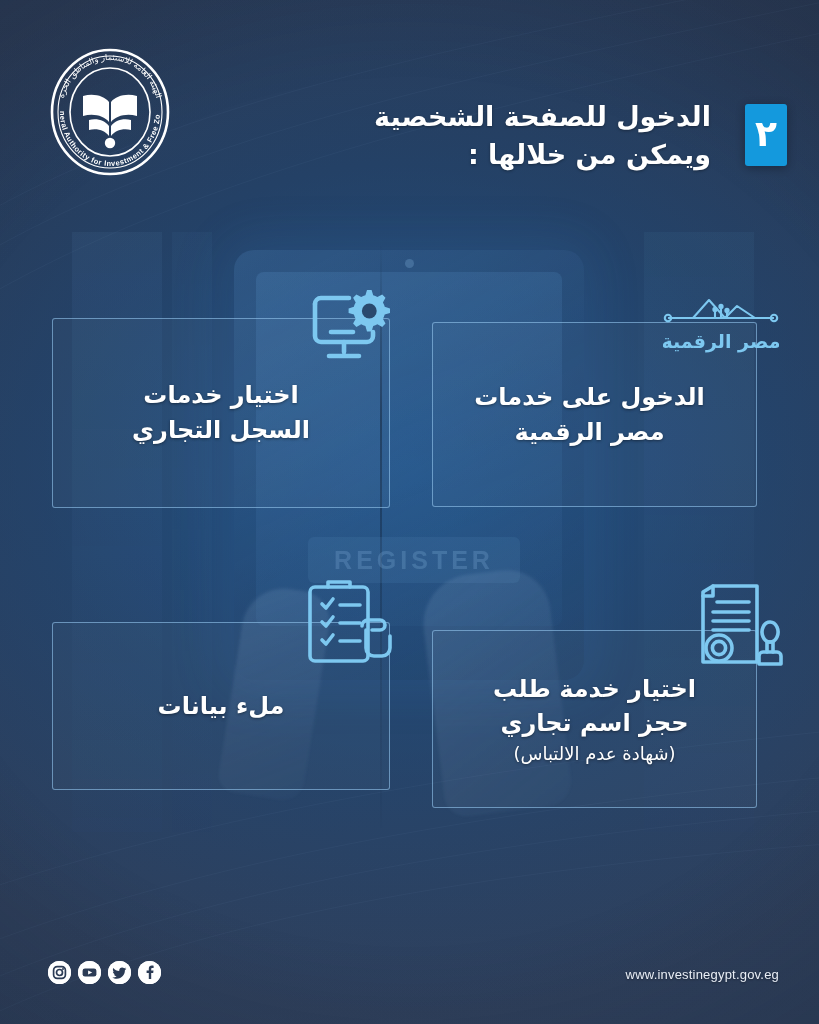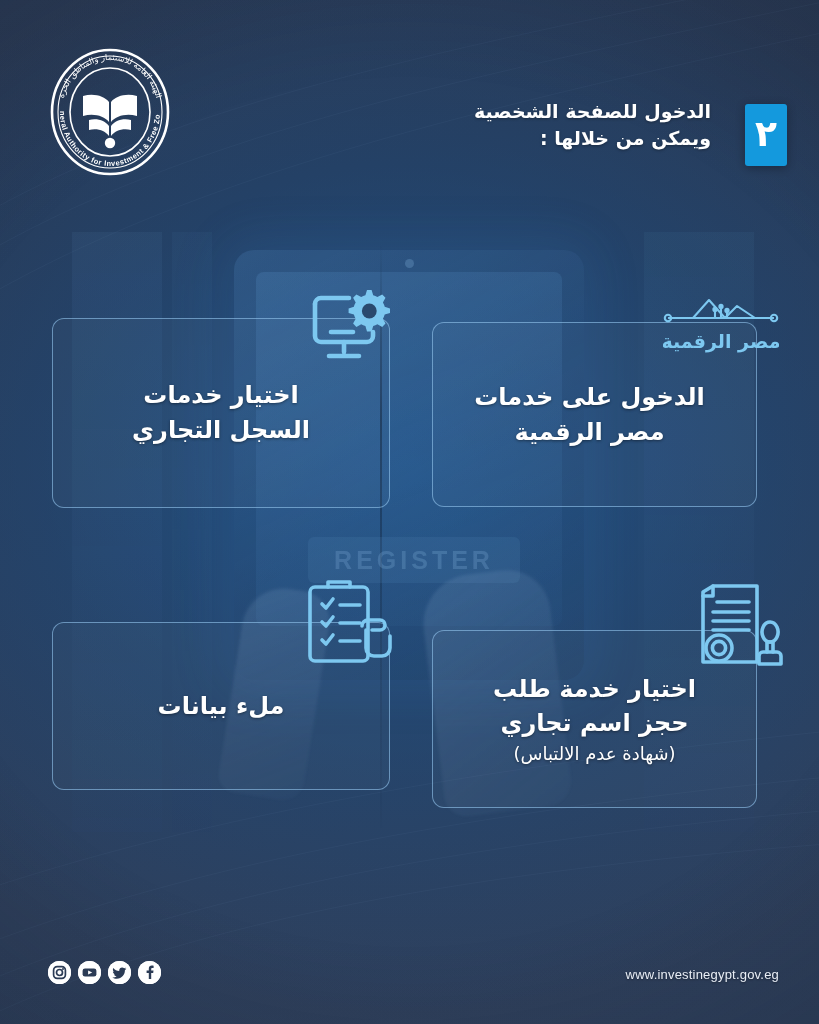--- a/index.html
+++ b/index.html
@@ -77,21 +77,21 @@
   .header{
     position:absolute; left:0; top:0; width:819px; height:210px;
   }
   .logo-seal{
     position:absolute; left:40px; top:42px; width:140px; height:140px;
   }
   .headline{
     position:absolute; right:108px; top:98px; width:470px;
     text-align:right; direction:rtl;
     color:#ffffff; font-weight:700;
-    font-size:19px; line-height:1.42;
+    font-size:27px; line-height:1.42;
     letter-spacing:.2px;
     text-shadow:0 1px 3px rgba(0,0,0,.35);
   }
   .headline .l2{ display:block; }
 
   .step-badge{
     position:absolute; right:32px; top:104px;
     width:42px; height:62px; border-radius:3px;
     background:#1499dd;
     display:flex; align-items:center; justify-content:center;
@@ -100,21 +100,21 @@
   .step-badge .num{
     color:#ffffff; font-weight:700; font-size:36px; line-height:1;
     font-family:"DejaVu Sans",sans-serif;
     margin-top:-2px;
   }
 
   
   .card{
     position:absolute;
     border:1.6px solid rgba(146,196,236,.62);
-    border-radius:12px;
+    border-radius:3px;
     background:rgba(255,255,255,.028);
     display:flex; align-items:center; justify-content:center;
     padding:14px 22px;
   }
   .card-text{
     direction:rtl; text-align:center;
     color:#ffffff; font-weight:700;
     font-size:24px; line-height:1.44;
     text-shadow:0 1px 3px rgba(0,0,0,.42);
   }

